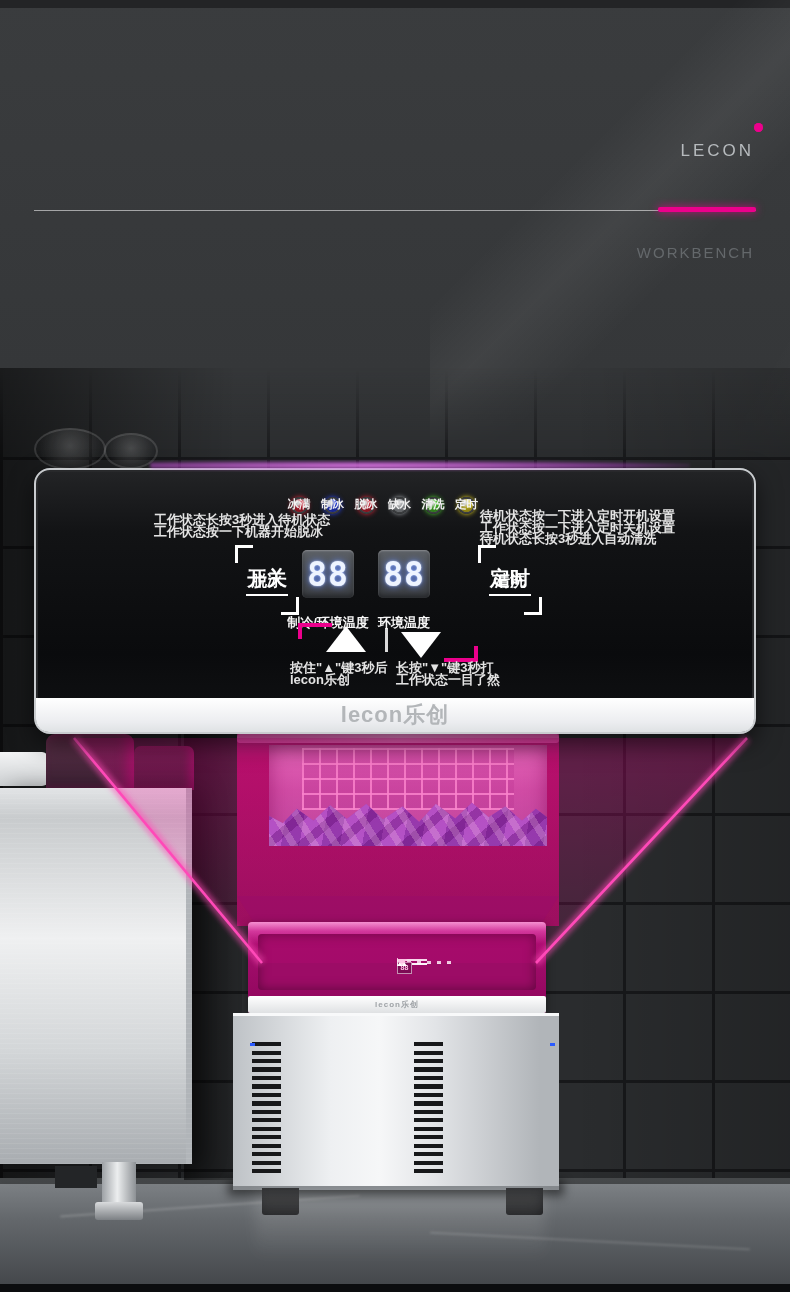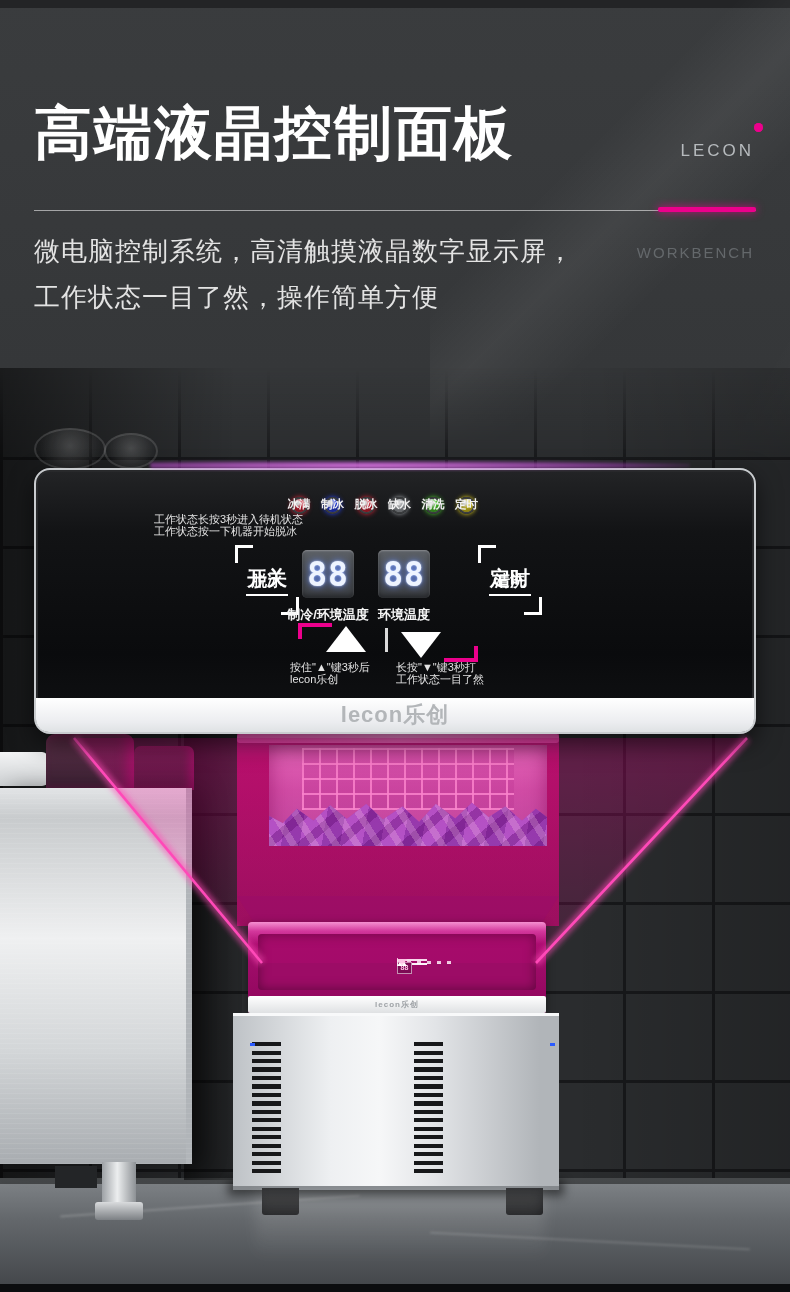--- a/index.html
+++ b/index.html
@@ -121,42 +121,42 @@
   .ctrl-panel{left:34px;top:468px;width:722px;height:266px;border-radius:16px;
     background:linear-gradient(180deg,#232426,#121315 24%,#0a0b0d 70%,#111214);
     border:2px solid #c9cccf;box-shadow:0 10px 24px rgba(0,0,0,.6),inset 0 0 0 2px #28292b;z-index:5;}
   .ctrl-panel *{position:absolute;}
   .led-col{top:27px;width:34px;display:flex;flex-direction:column;align-items:center;gap:7px;}
   .led-col *{position:static;}
   .led{width:17px;height:17px;border-radius:50%;border:2px solid #3b3d3f;
     background:radial-gradient(circle at 35% 30%,rgba(255,255,255,.85) 0 14%,var(--led,#888) 45%,var(--led,#888));
     box-shadow:inset 0 -4px 5px rgba(0,0,0,.45),0 0 5px var(--led,#888);}
   .led-label{font-size:11.5px;font-weight:bold;color:#f2f2f2;white-space:nowrap;}
-  .note{font-size:11px;line-height:11.5px;font-weight:normal;color:#e3e3e3;white-space:nowrap;}
+  .note{font-size:13px;line-height:11.5px;font-weight:bold;color:#e3e3e3;white-space:nowrap;}
   .note-left{left:118px;top:44px;width:134px;text-align:right;}
   .note-right{left:444px;top:40px;width:152px;text-align:left;}
   .pbtn{width:44px;height:56px;display:flex;flex-direction:column;align-items:center;justify-content:center;}
   .pbtn *{position:static;}
   .pbtn::before{content:'';position:absolute;left:-10px;top:-7px;width:15px;height:15px;
     border-left:3px solid #fff;border-top:3px solid #fff;}
   .pbtn::after{content:'';position:absolute;right:-10px;bottom:-7px;width:15px;height:15px;
     border-right:3px solid #fff;border-bottom:3px solid #fff;}
   .pbtn-l{left:209px;top:82px;}
   .pbtn-r{left:452px;top:82px;}
   .pbtn .l1{font-size:20px;font-weight:bold;color:#fff;border-bottom:2px solid #fff;padding:0 1px 2px;}
   .pbtn .l2{font-size:15.5px;font-weight:bold;color:#fff;margin-top:2px;}
   .seg-display{width:52px;height:48px;border-radius:5px;display:flex;align-items:center;justify-content:center;
     background:linear-gradient(180deg,#5d6167,#45484d 60%,#3c3f44);
     box-shadow:inset 0 1px 2px rgba(255,255,255,.3),inset 0 -3px 5px rgba(0,0,0,.4);}
   .seg-a{left:266px;top:80px;}
   .seg-b{left:342px;top:80px;}
   .seg-display span{position:static;font-family:"DejaVu Sans Mono","Liberation Mono",monospace;
     font-size:33px;font-weight:bold;color:#eef4ff;letter-spacing:1px;
     text-shadow:0 0 7px rgba(100,140,255,.95),0 0 2px #fff;}
-  .disp-label{top:136px;width:104px;text-align:center;font-size:13px;font-weight:bold;color:#f5f5f5;}
+  .disp-label{top:144px;width:104px;text-align:center;font-size:13px;font-weight:bold;color:#f5f5f5;}
   .disp-label-a{left:240px;}
   .disp-label-b{left:316px;}
   .arrow-up{left:290px;top:156px;width:0;height:0;
     border-left:20px solid transparent;border-right:20px solid transparent;border-bottom:26px solid #fff;}
   .arrow-sep{left:349px;top:158px;width:3px;height:24px;background:rgba(255,255,255,.85);}
   .arrow-down{left:365px;top:162px;width:0;height:0;
     border-left:20px solid transparent;border-right:20px solid transparent;border-top:26px solid #fff;}
   .mag-tl{left:262px;top:153px;width:34px;height:16px;border-left:4px solid #ec008c;border-top:4px solid #ec008c;}
   .mag-br{left:408px;top:176px;width:34px;height:16px;border-right:4px solid #ec008c;border-bottom:4px solid #ec008c;}
   .note-up{left:254px;top:192px;text-align:left;}
@@ -293,20 +293,25 @@
     </div>
     <div class="led-col" style="left:413.5px">
       <span class="led" style="--led: #efdb1e;"></span>
       <span class="led-label">定时</span>
     </div>
 
     <div class="note note-left">
       <div style="position:static">工作状态长按3秒进入待机状态</div>
       <div style="position:static">工作状态按一下机器开始脱冰</div>
     </div>
+    <div class="note note-right">
+      <div style="position:static">待机状态按一下进入定时开机设置</div>
+      <div style="position:static">工作状态按一下进入定时关机设置</div>
+      <div style="position:static">待机状态长按3秒进入自动清洗</div>
+    </div>
 
     <div class="pbtn pbtn-l">
       <span class="l1">开关</span>
       <span class="l2">脱冰</span>
     </div>
     <div class="seg-display seg-a">
       <span>88</span>
     </div>
     <div class="seg-display seg-b">
       <span>88</span>
@@ -332,26 +337,23 @@
     <div class="note note-down">
       <div style="position:static">长按"▼"键3秒打</div>
       <div style="position:static">工作状态一目了然</div>
     </div>
 
     <div class="panel-strip">
       <span>lecon乐创</span>
     </div>
   </div>
 
-  <div class="page-title">高端液晶控制面板</div>
   <div class="brand-dots">
     <i style="background: rgb(99, 41, 74);"></i>
     <i style="background: rgb(170, 38, 115);"></i>
     <i style="background: rgb(236, 0, 140);"></i>
   </div>
   <div class="brand-name">LECON</div>
   <div class="divider-line"></div>
   <div class="divider-accent"></div>
-  <div class="subtitle subtitle-1">微电脑控制系统，高清触摸液晶数字显示屏，</div>
-  <div class="subtitle subtitle-2">工作状态一目了然，操作简单方便</div>
   <div class="workbench">WORKBENCH</div>
 
 </div>
 
 </body></html>

